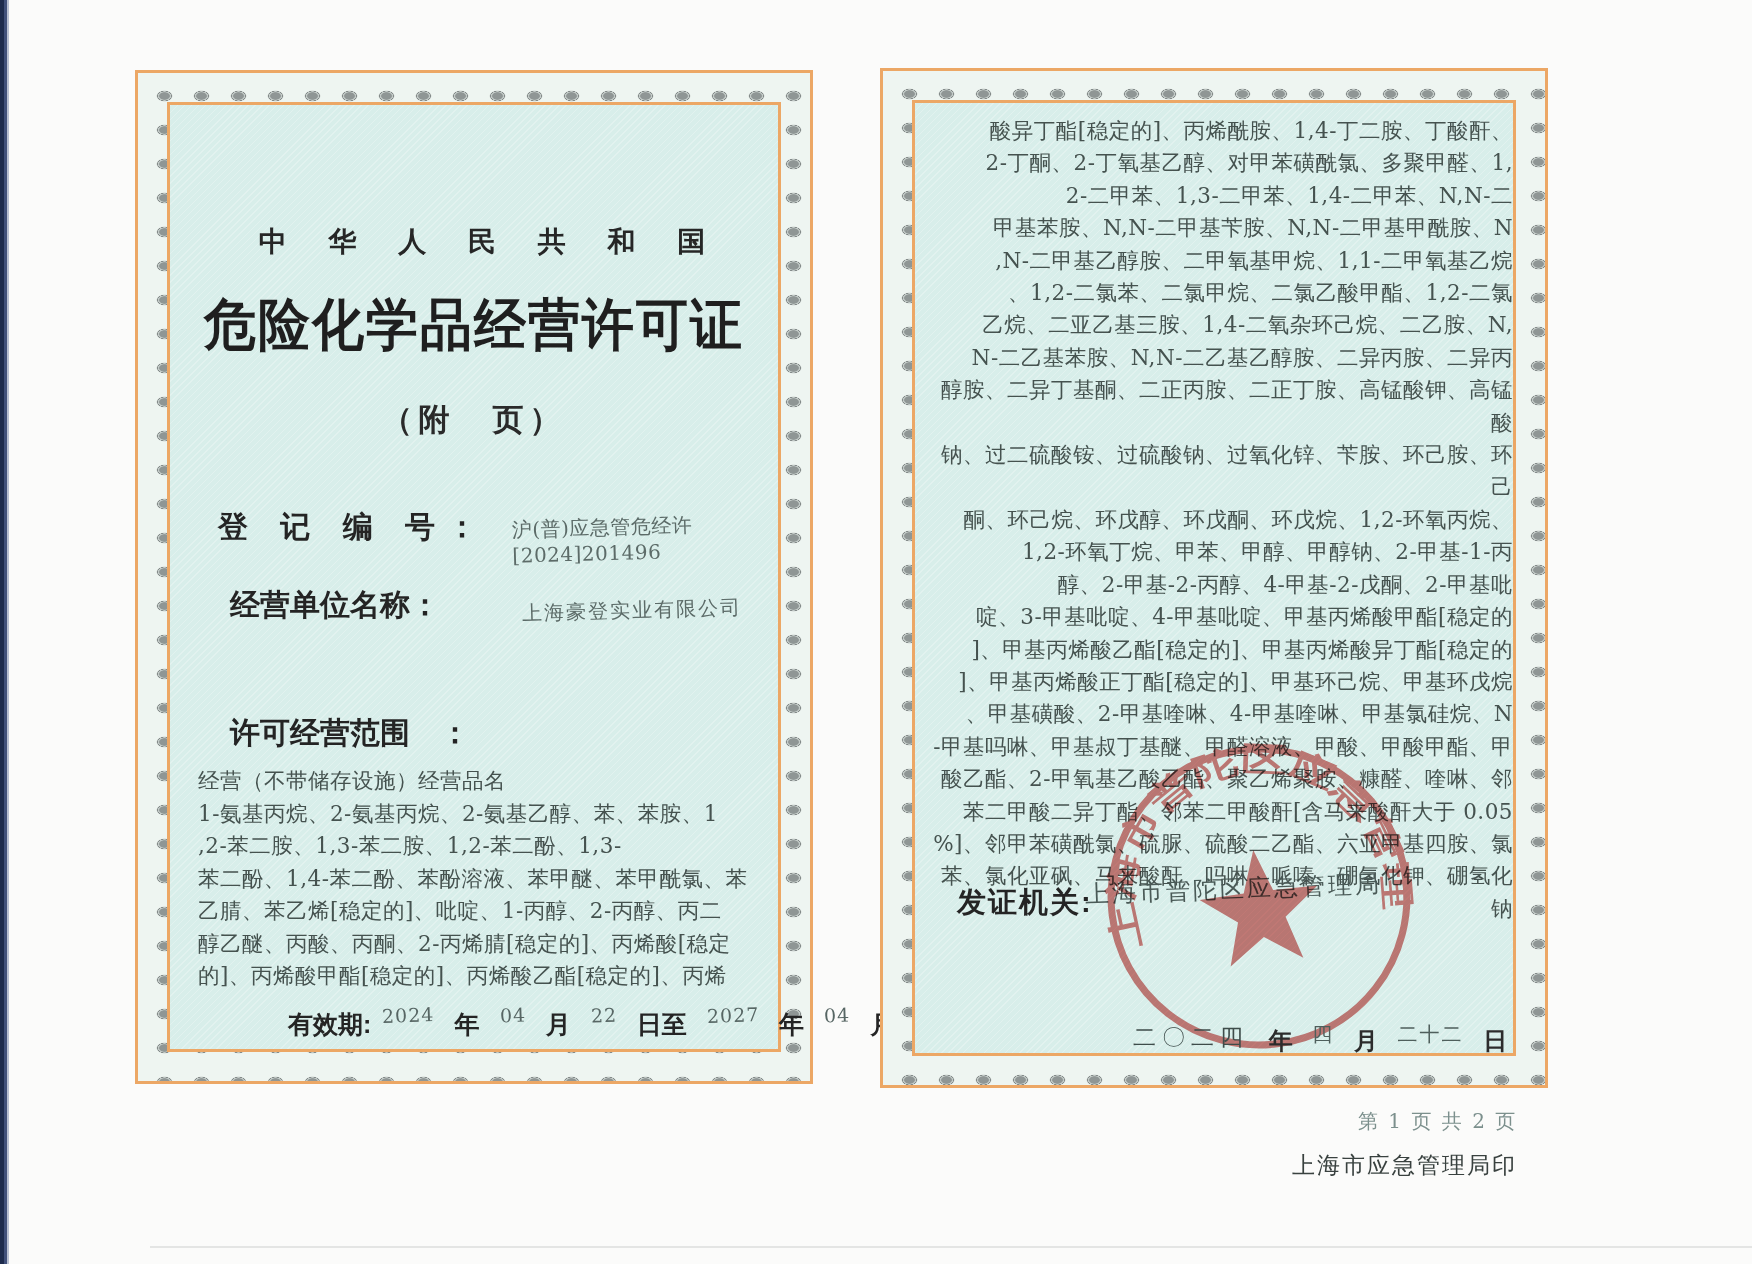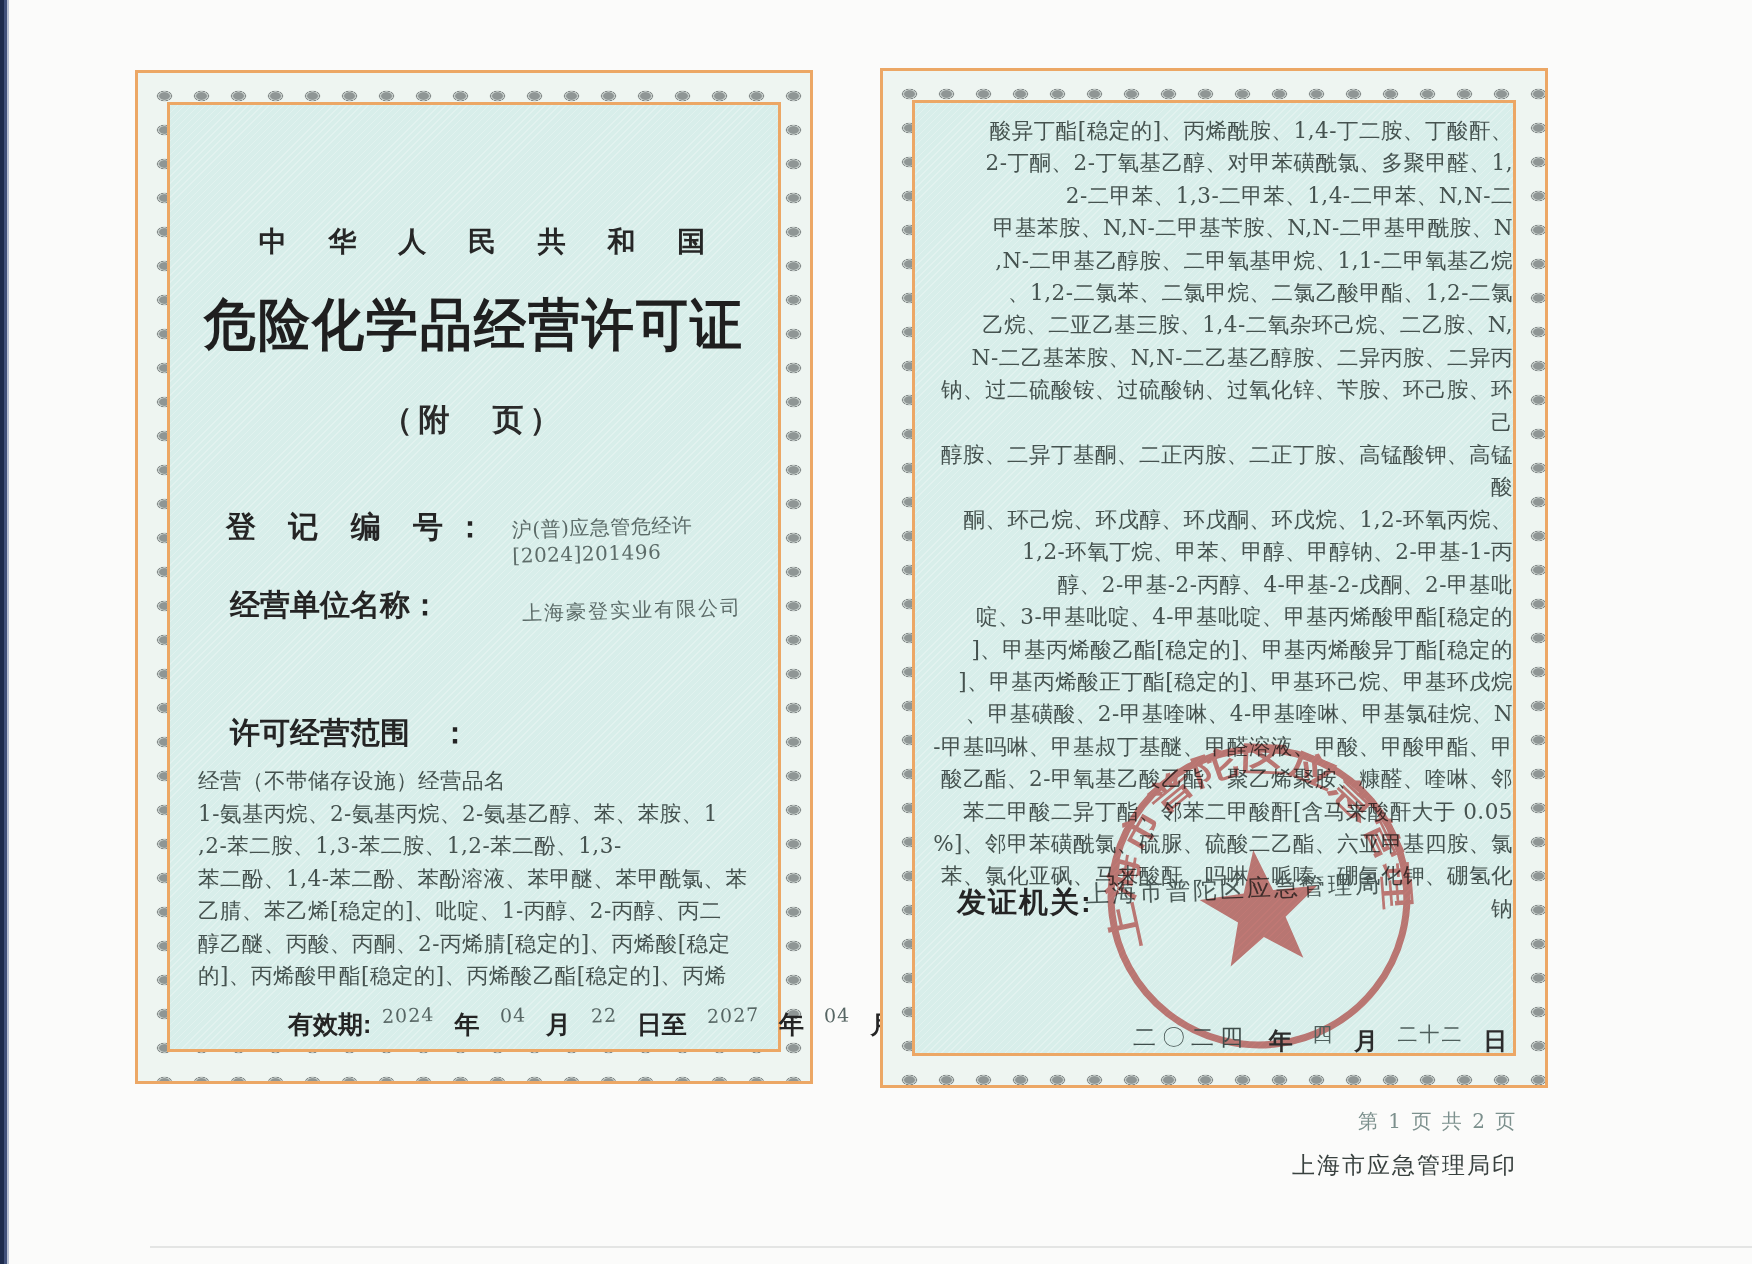--- a/index.html
+++ b/index.html
@@ -67,21 +67,21 @@
     position:absolute;
     font-family:"Liberation Sans", sans-serif; font-weight:bold;
     font-size:30px; color:#242424;
   }
   .lbl-spaced { letter-spacing:12px; }
   .typed-value {
     position:absolute;
     font-family:"DejaVu Serif", serif;
     color:#5c6b68; transform:rotate(-1.6deg);
   }
-  .l-reg-label   { top:402px; left:56px; }
+  .l-reg-label   { top:402px; left:48px; }
   .l-reg-value   { top:408px; left:342px; font-size:20px; letter-spacing:0.5px; }
   .l-comp-label  { top:480px; left:60px; }
   .l-comp-value  { top:492px; left:352px; font-size:20px; letter-spacing:2px; }
   .l-scope-label { top:608px; left:60px; }
   .body-lines {
     position:absolute;
     font-family:"DejaVu Serif", serif;
     color:#45524f;
   }
   .l-scope-lines { top:660px; left:28px; width:590px; font-size:21.5px; line-height:32.5px; letter-spacing:0.5px; }
@@ -179,22 +179,22 @@
   <div class="page-inner">
     <div class="body-lines r-lines">
       <div>酸异丁酯[稳定的]、丙烯酰胺、1,4-丁二胺、丁酸酐、</div>
       <div>2-丁酮、2-丁氧基乙醇、对甲苯磺酰氯、多聚甲醛、1,</div>
       <div>2-二甲苯、1,3-二甲苯、1,4-二甲苯、N,N-二</div>
       <div>甲基苯胺、N,N-二甲基苄胺、N,N-二甲基甲酰胺、N</div>
       <div>,N-二甲基乙醇胺、二甲氧基甲烷、1,1-二甲氧基乙烷</div>
       <div>、1,2-二氯苯、二氯甲烷、二氯乙酸甲酯、1,2-二氯</div>
       <div>乙烷、二亚乙基三胺、1,4-二氧杂环己烷、二乙胺、N,</div>
       <div>N-二乙基苯胺、N,N-二乙基乙醇胺、二异丙胺、二异丙</div>
+      <div>醇胺、二异丁基酮、二正丙胺、二正丁胺、高锰酸钾、高锰酸</div>
       <div>钠、过二硫酸铵、过硫酸钠、过氧化锌、苄胺、环己胺、环己</div>
-      <div>醇胺、二异丁基酮、二正丙胺、二正丁胺、高锰酸钾、高锰酸</div>
       <div>酮、环己烷、环戊醇、环戊酮、环戊烷、1,2-环氧丙烷、</div>
       <div>1,2-环氧丁烷、甲苯、甲醇、甲醇钠、2-甲基-1-丙</div>
       <div>醇、2-甲基-2-丙醇、4-甲基-2-戊酮、2-甲基吡</div>
       <div>啶、3-甲基吡啶、4-甲基吡啶、甲基丙烯酸甲酯[稳定的</div>
       <div>]、甲基丙烯酸乙酯[稳定的]、甲基丙烯酸异丁酯[稳定的</div>
       <div>]、甲基丙烯酸正丁酯[稳定的]、甲基环己烷、甲基环戊烷</div>
       <div>、甲基磺酸、2-甲基喹啉、4-甲基喹啉、甲基氯硅烷、N</div>
       <div>-甲基吗啉、甲基叔丁基醚、甲醛溶液、甲酸、甲酸甲酯、甲</div>
       <div>酸乙酯、2-甲氧基乙酸乙酯、聚乙烯聚胺、糠醛、喹啉、邻</div>
       <div>苯二甲酸二异丁酯、邻苯二甲酸酐[含马来酸酐大于 0.05</div>

